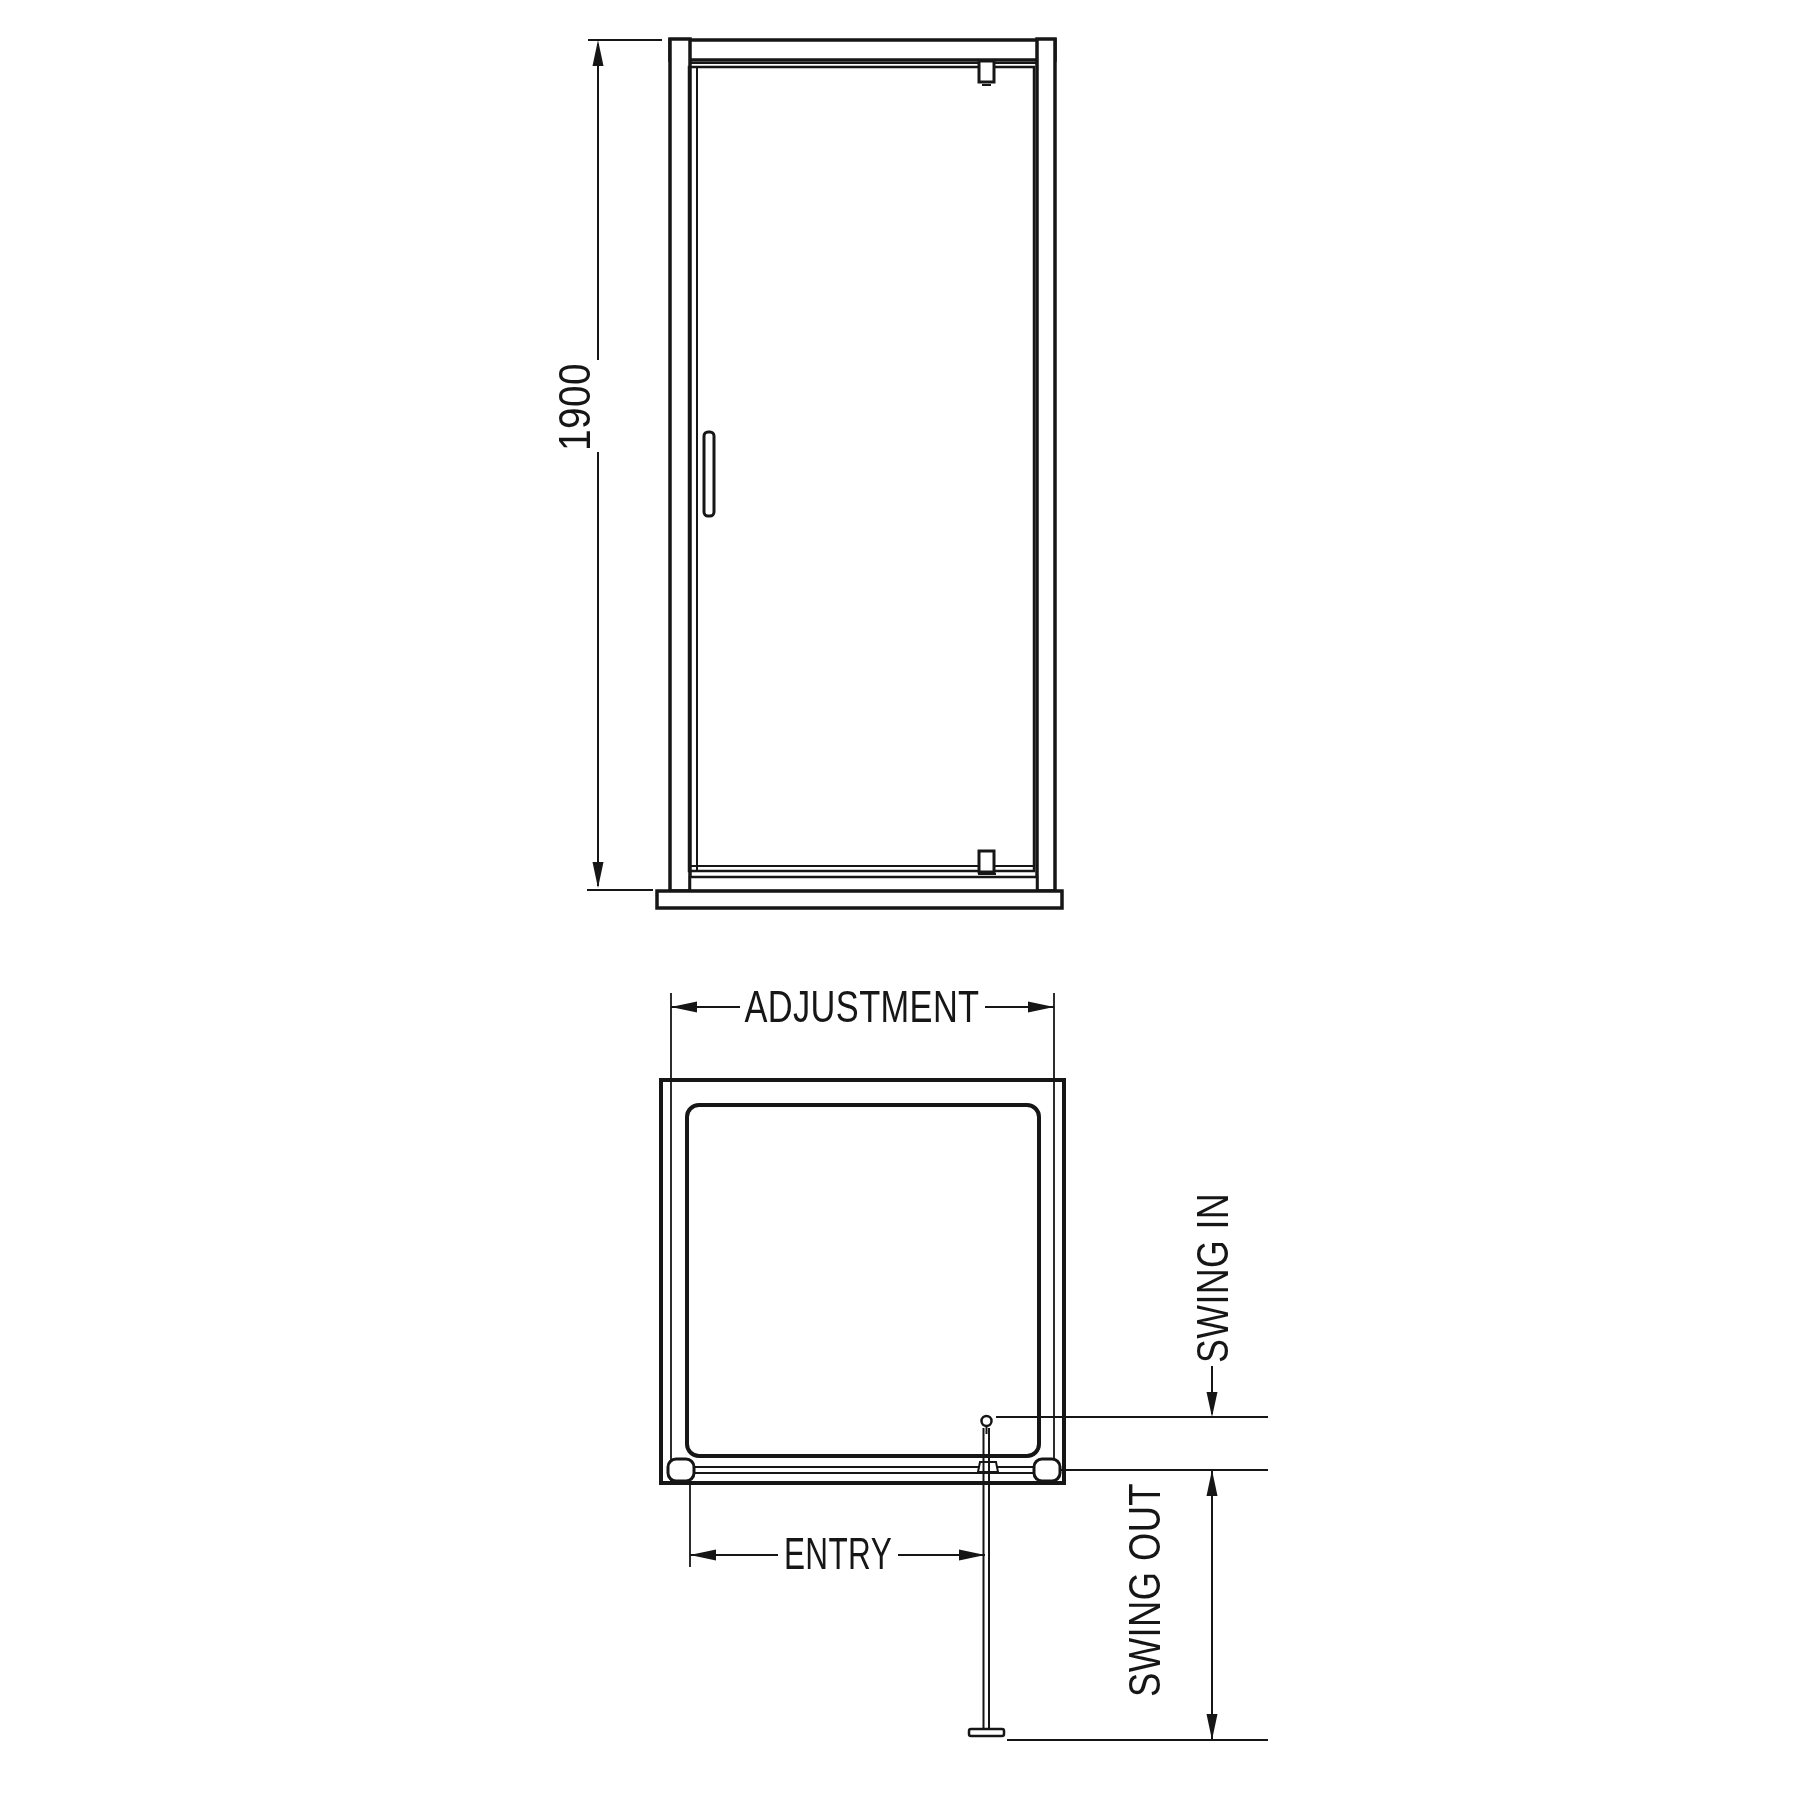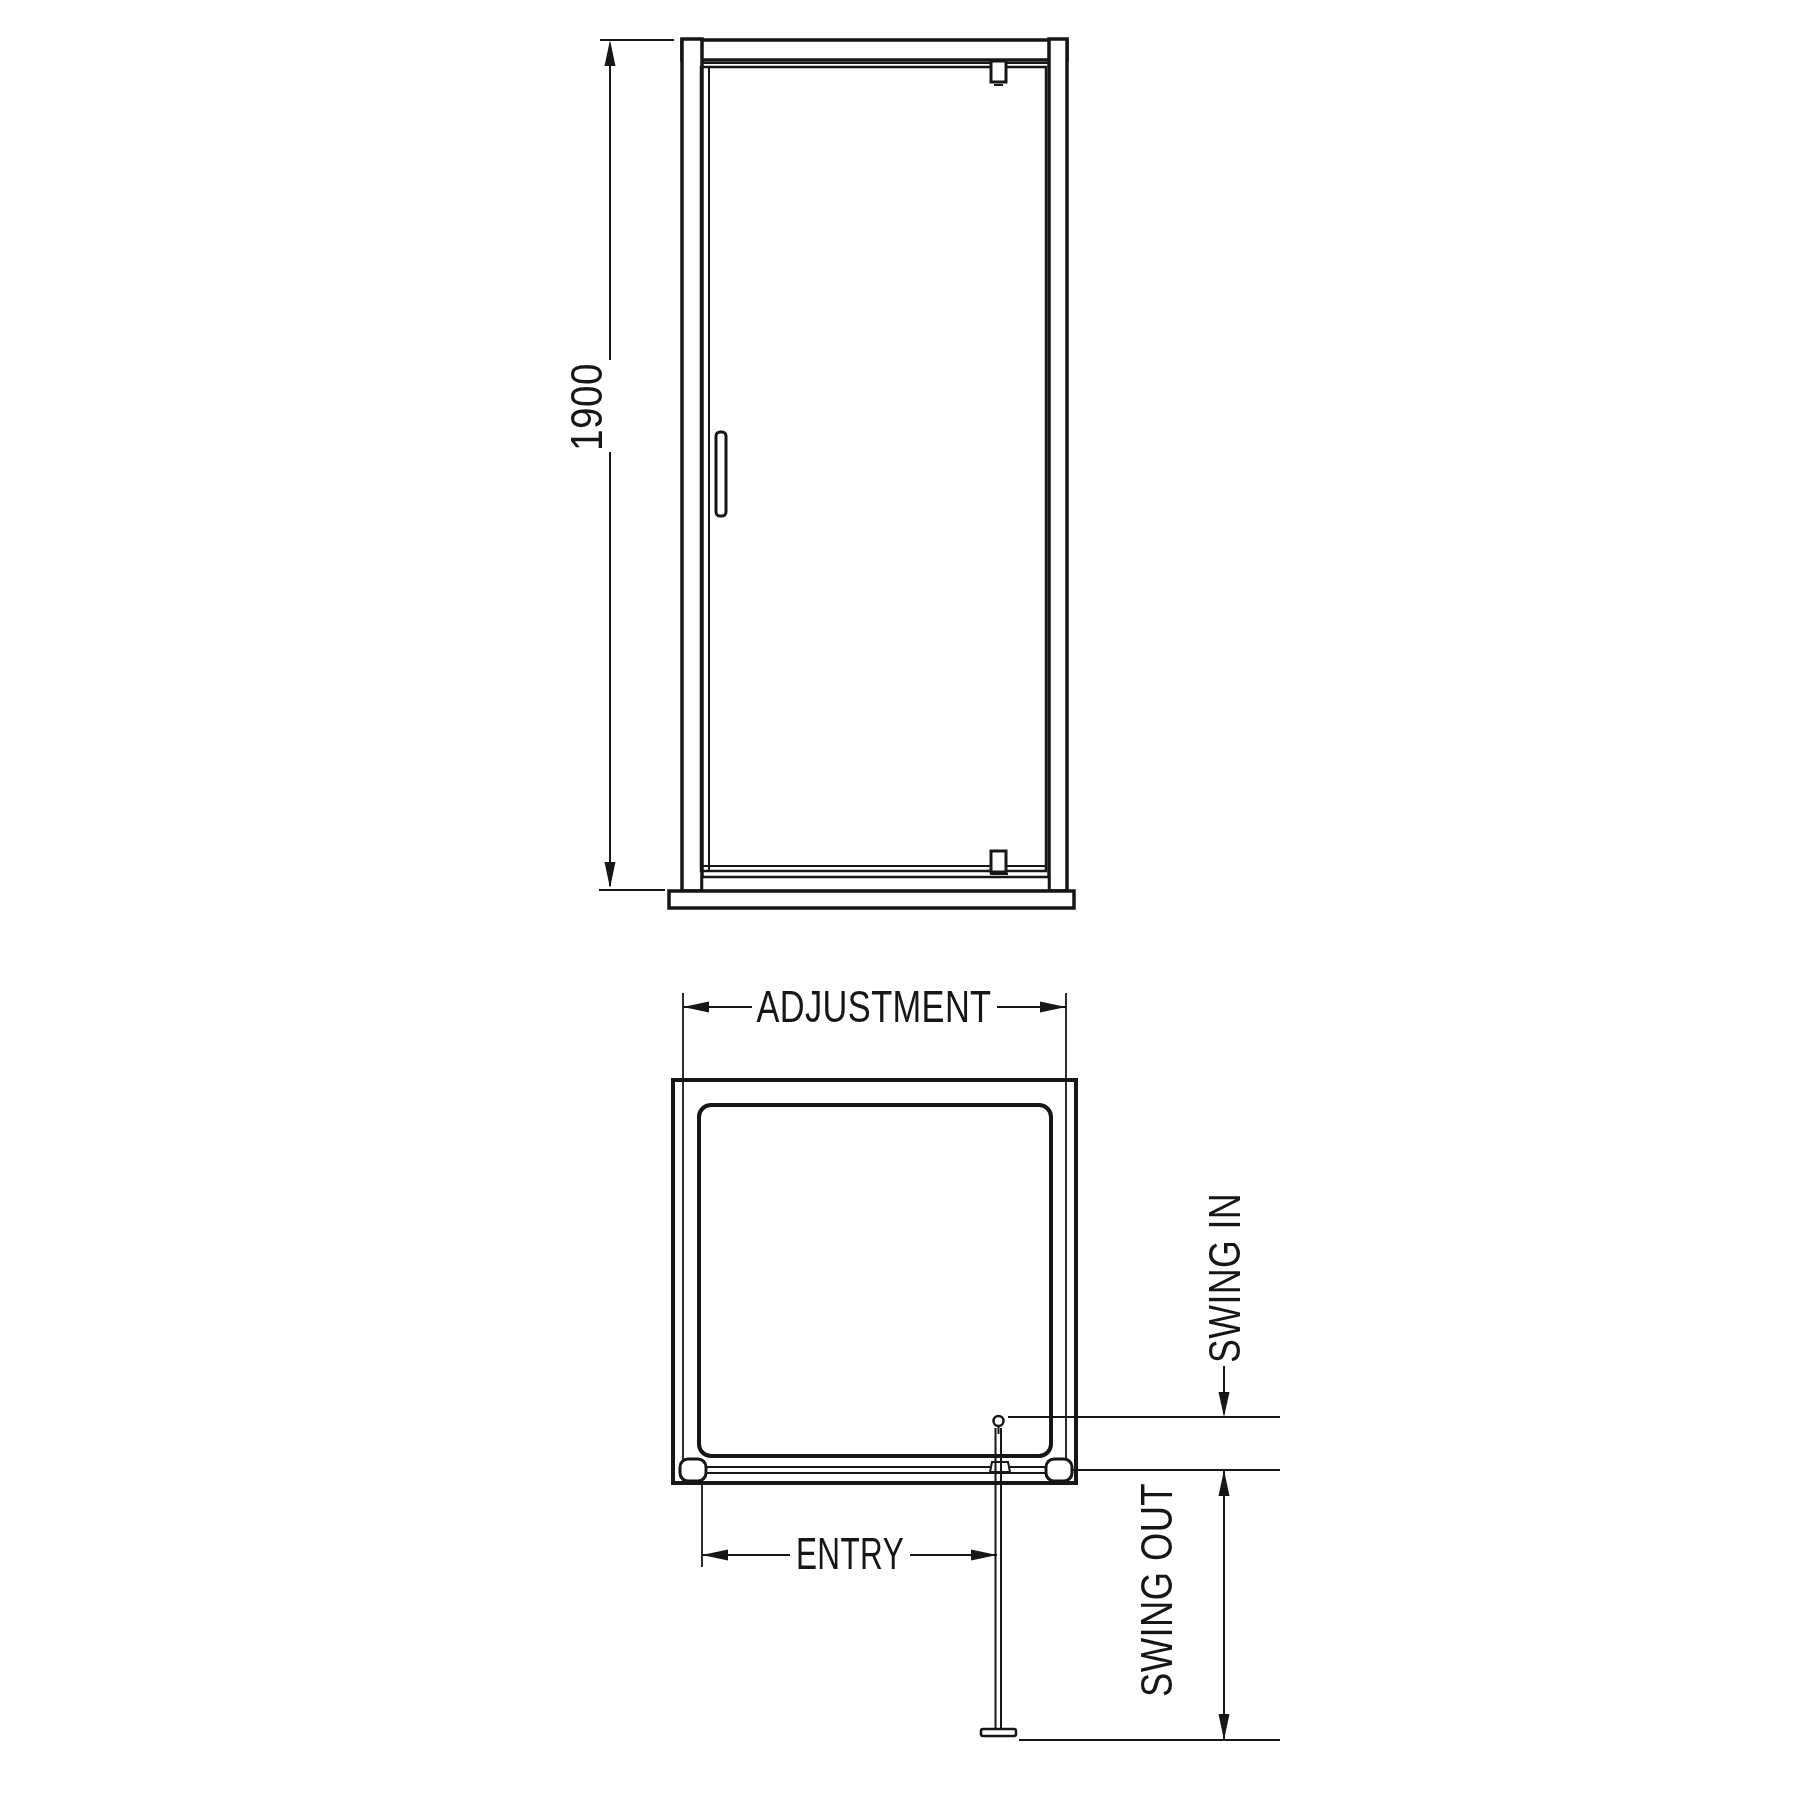--- a/index.html
+++ b/index.html
@@ -7,21 +7,21 @@
     padding: 0;
     background: #ffffff;
     width: 1800px;
     height: 1800px;
     overflow: hidden;
     font-family: "Liberation Sans", sans-serif;
   }
   #canvas {
     position: absolute;
     top: 0;
-    left: 12px;
+    left: 0;
     width: 1532px;
     height: 1800px;
   }
   svg text {
     font-family: "Liberation Sans", "DejaVu Sans", sans-serif;
     fill: #161616;
   }
   .dim-label {
     font-size: 45px;
     letter-spacing: 0.5px;

